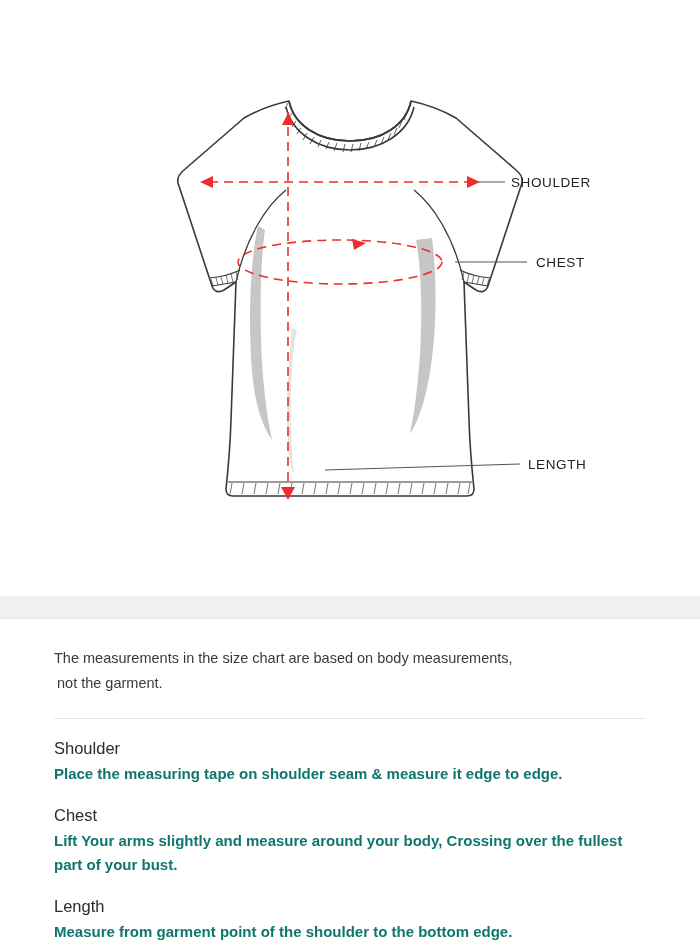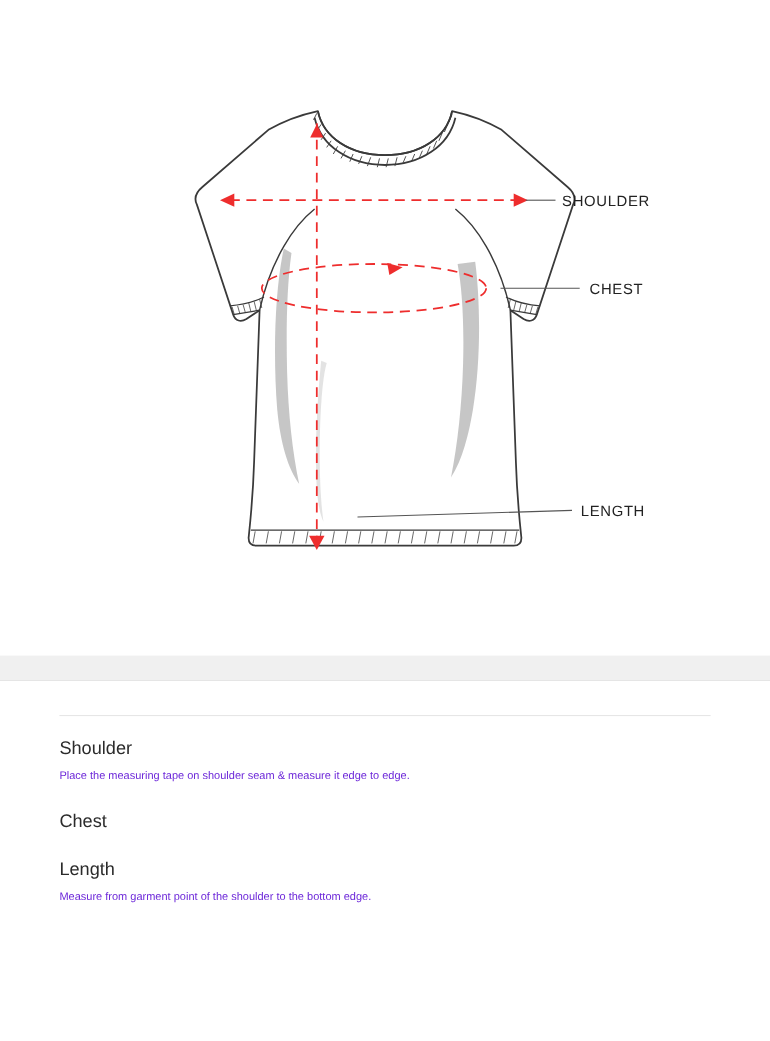--- a/index.html
+++ b/index.html
@@ -85,24 +85,25 @@
     padding-top: 17px;
   }
   .entry-title {
     font-size: 16.5px;
     line-height: 24px;
     color: #2b2b2b;
     margin: 0 0 2px 0;
     font-weight: 400;
   }
   .entry-desc {
-    font-size: 10px;
+    font-size: 15px;
     line-height: 24px;
-    color: #6d28d9;
+    color: #0f766e;
     margin: 0;
+    font-weight: bold;
   }
 </style>
 </head>
 <body>
 
 <div class="page">
 
   <div class="diagram-area">
     <svg class="diagram-svg" width="700" height="596" viewBox="0 0 700 596">
 
@@ -241,32 +242,37 @@
       <text x="511" y="187" font-family="Liberation Sans, sans-serif" font-size="13.5" letter-spacing="0.6" fill="#222222">SHOULDER</text>
       <text x="536" y="267" font-family="Liberation Sans, sans-serif" font-size="13.5" letter-spacing="0.6" fill="#222222">CHEST</text>
       <text x="528" y="469" font-family="Liberation Sans, sans-serif" font-size="13.5" letter-spacing="0.6" fill="#222222">LENGTH</text>
     </svg>
   </div>
 
   <div class="band"></div>
   <div class="band-line"></div>
 
   <div class="text-section">
+    <p class="intro">
+      <span>The measurements in the size chart are based on body measurements,</span>
+      <span class="line2">not the garment.</span>
+    </p>
 
     <div class="hr"></div>
 
     <div class="entries">
 
       <div class="entry">
         <h3 class="entry-title">Shoulder</h3>
         <p class="entry-desc">Place the measuring tape on shoulder seam &amp; measure it edge to edge.</p>
       </div>
 
       <div class="entry">
         <h3 class="entry-title">Chest</h3>
+        <p class="entry-desc">Lift Your arms slightly and measure around your body, Crossing over the fullest part of your bust.</p>
       </div>
 
       <div class="entry">
         <h3 class="entry-title">Length</h3>
         <p class="entry-desc">Measure from garment point of the shoulder to the bottom edge.</p>
       </div>
 
     </div>
   </div>
 

